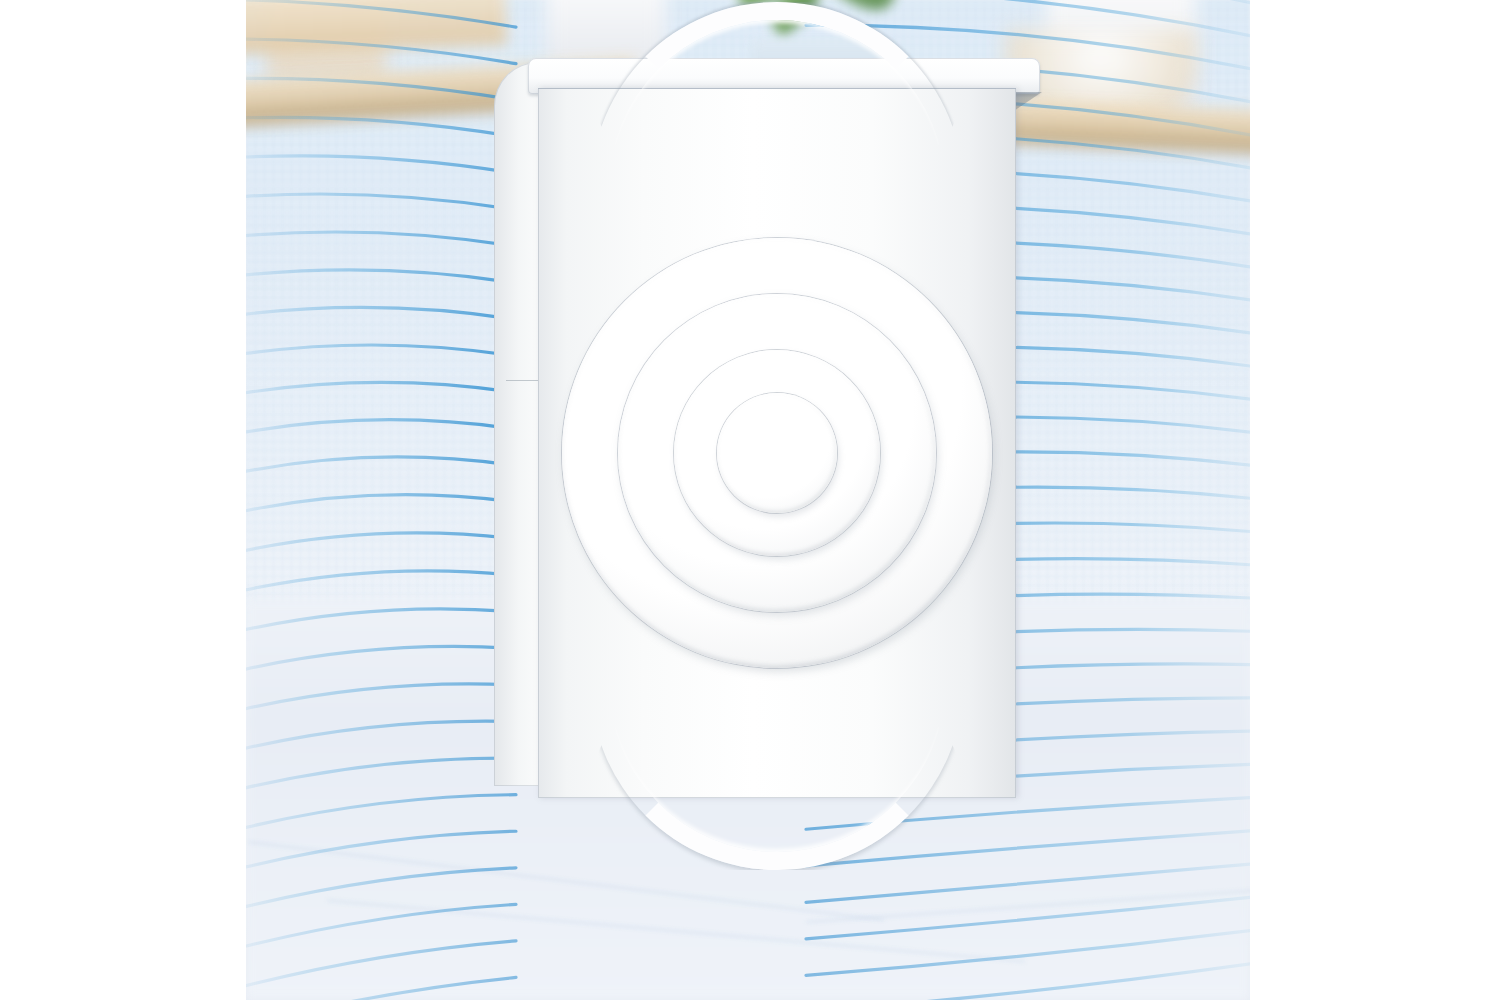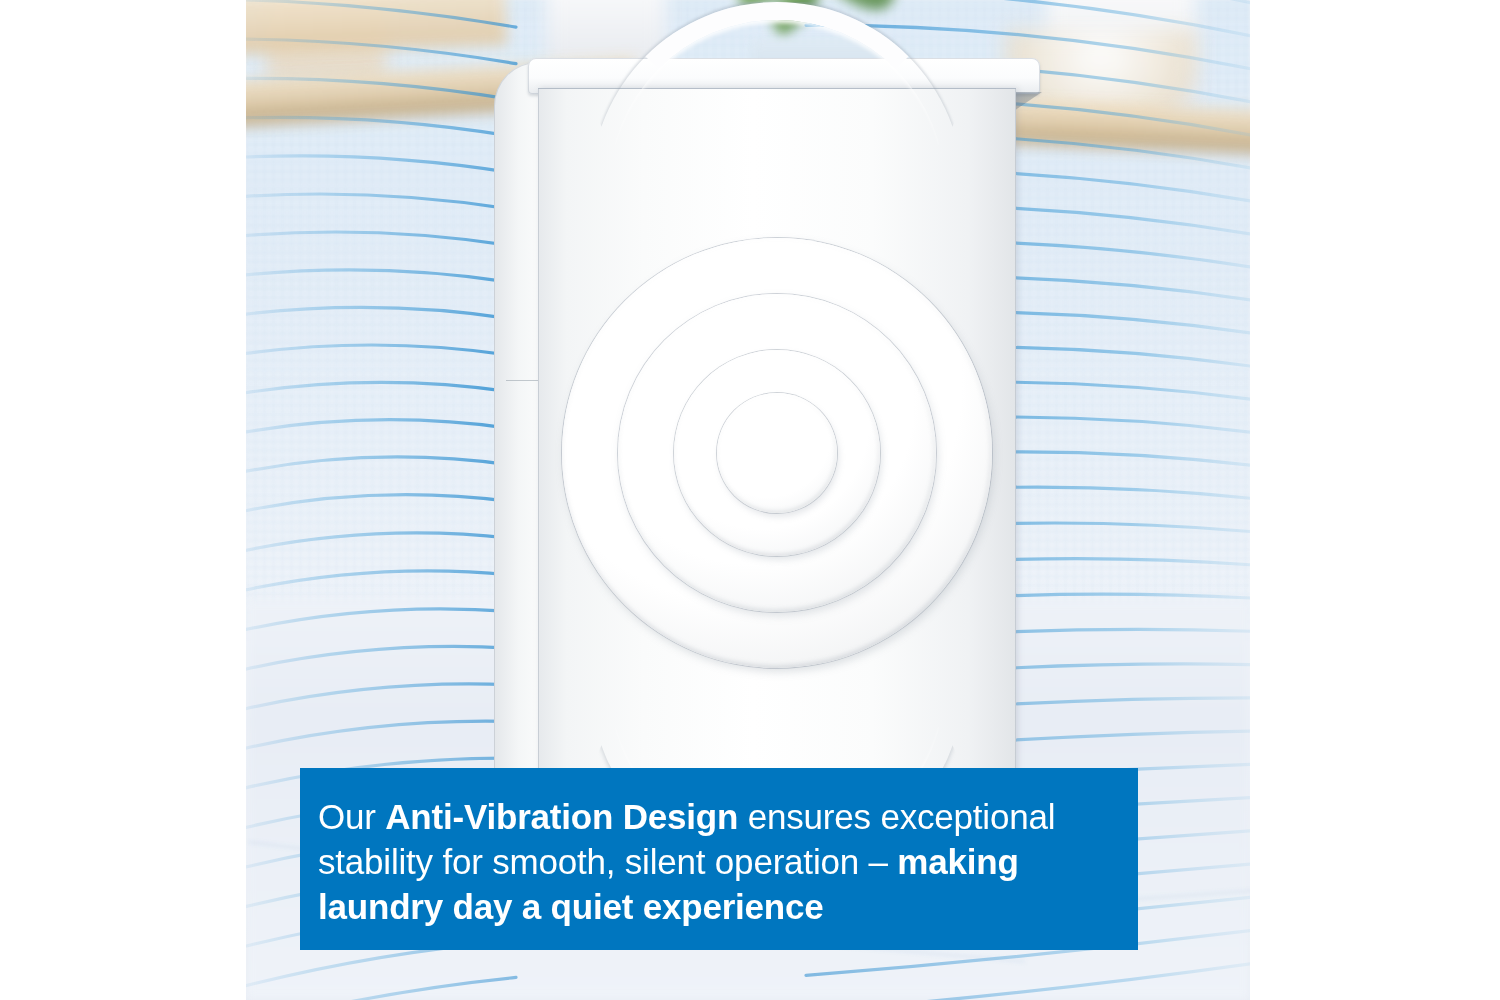--- a/index.html
+++ b/index.html
@@ -417,17 +417,14 @@
           <div class="ring r2"></div>
           <div class="ring r1"></div>
         </div>
 
         <div class="arc bottom"></div>
       </div>
     </div>
 
   </div>
 
-  <div id="caption">
-    <p><span>Our </span><span class="b">Anti-Vibration Design</span><span> ensures exceptional</span> <span>stability for smooth, silent operation – </span><span class="b">making</span> <span class="b">laundry day a quiet experience</span></p>
-  </div>
 
 </div>
 
 </body></html>

